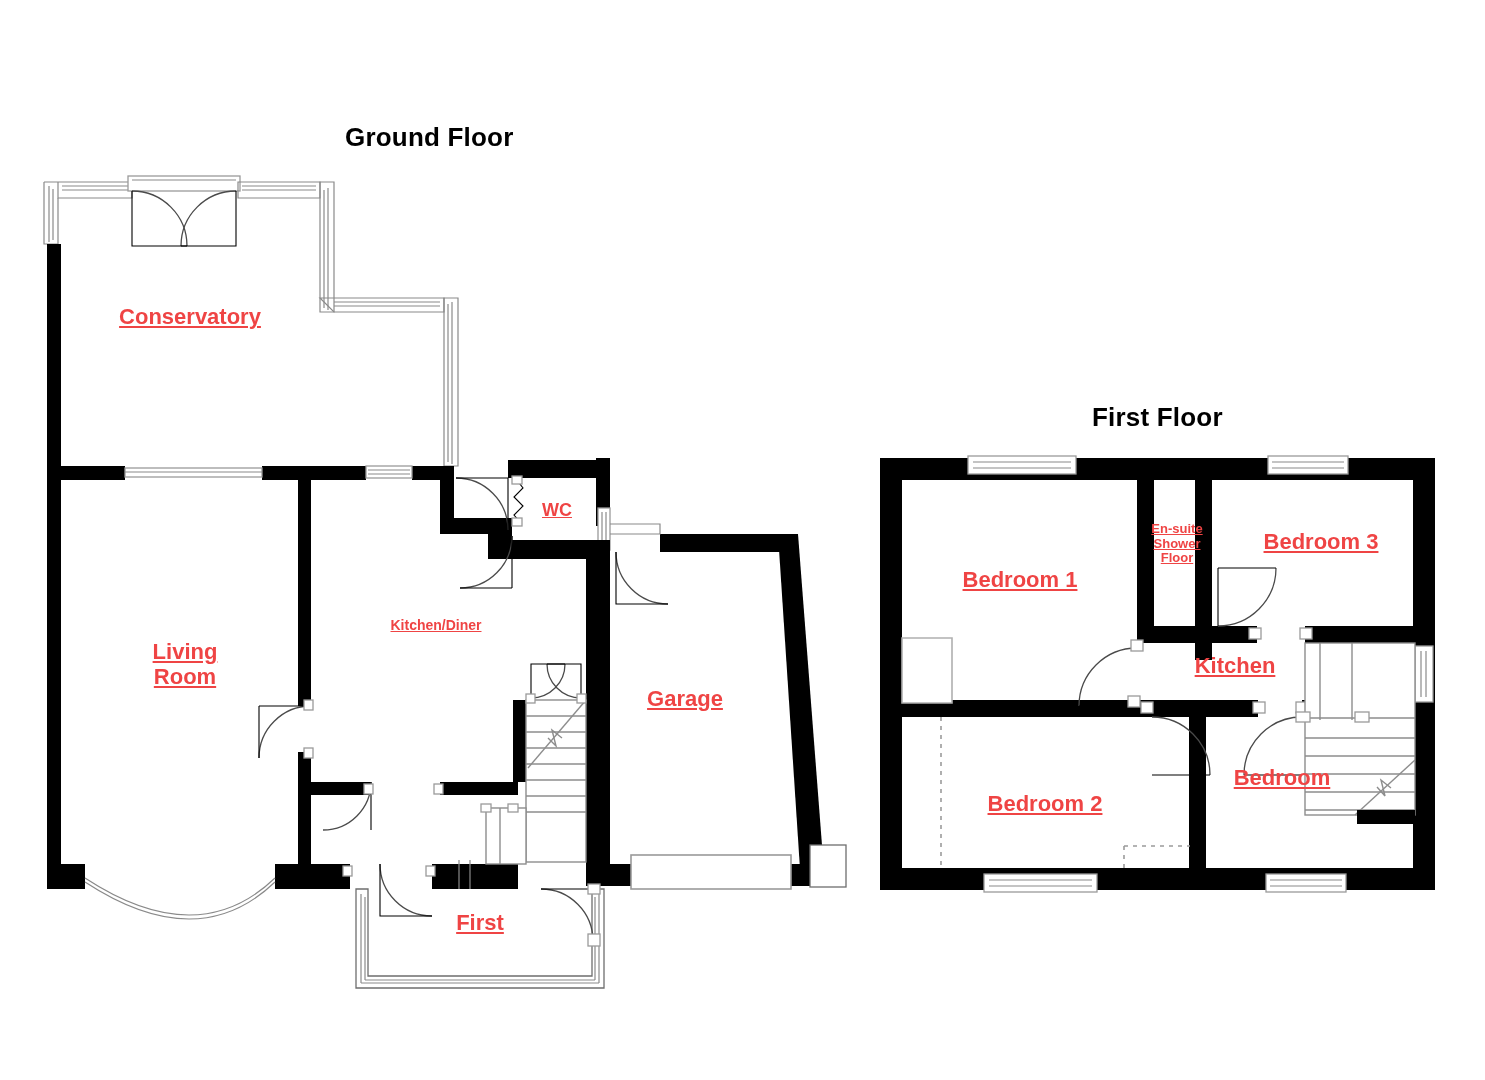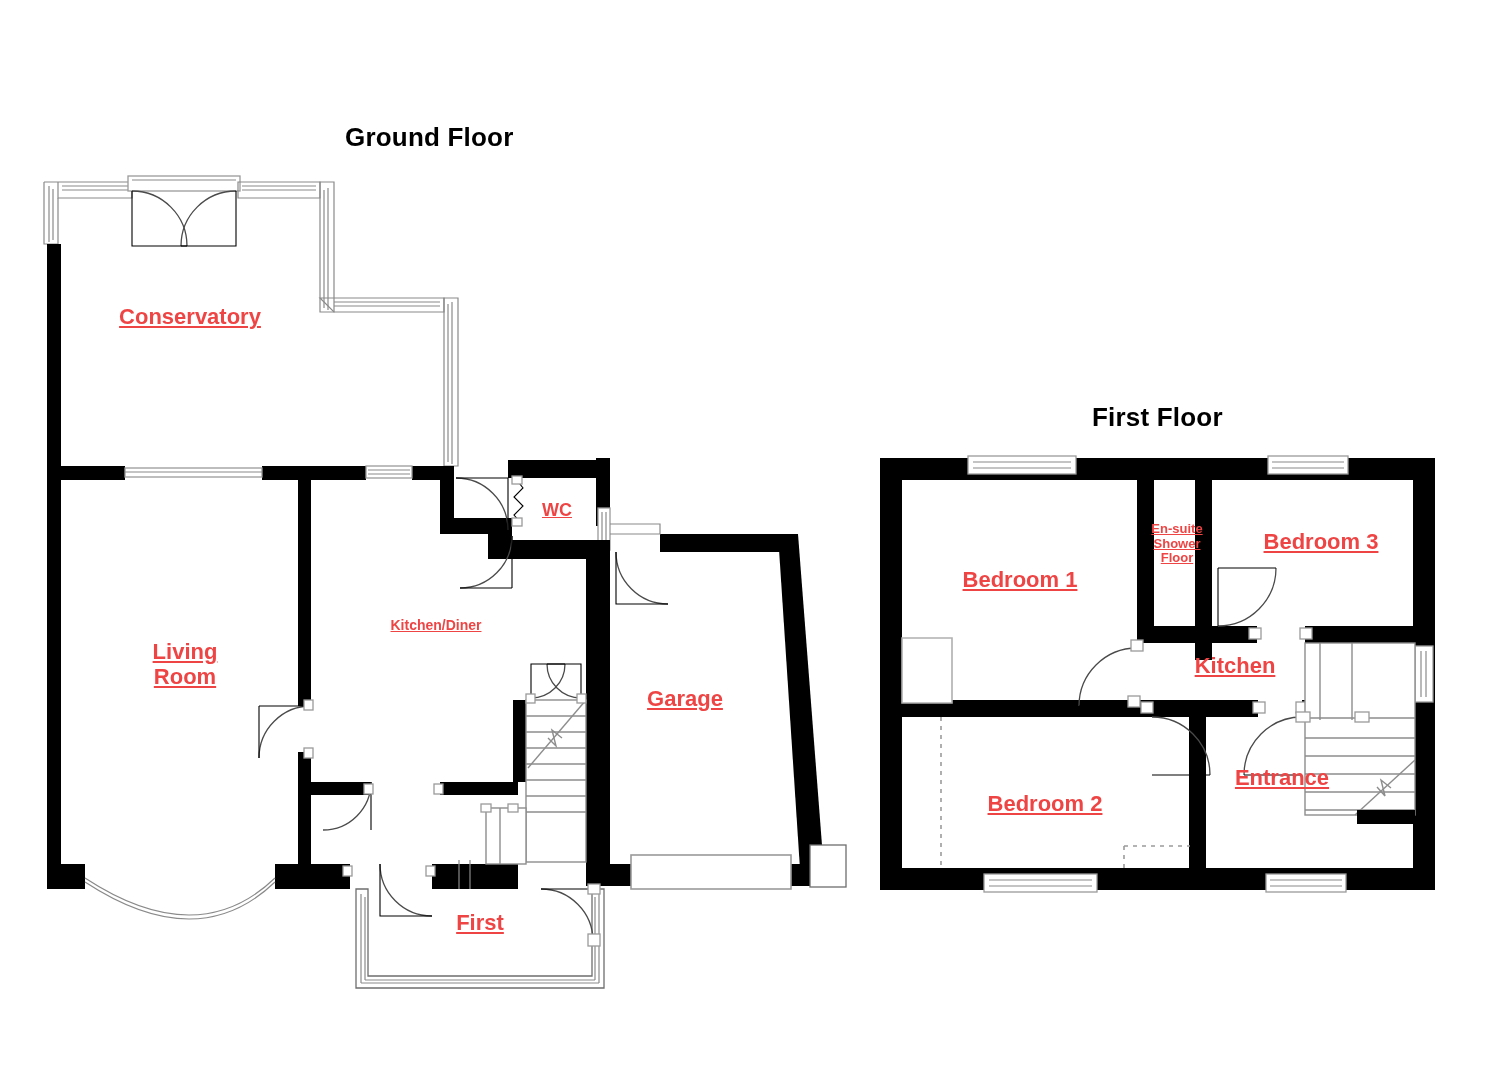--- a/index.html
+++ b/index.html
@@ -344,15 +344,15 @@
   <div class="room-label" style="left:950px; top:770px; width:190px; font-size:22px;margin-top:22px;">Bedroom 2</div>
 
   <div class="room-label" style="left:1226px; top:530px; width:190px; font-size:22px;">Bedroom 3</div>
 
   <div class="room-label" style="left:1141px; top:522px; width:72px; font-size:13px;">En-suite
 Shower
 Floor</div>
 
   <div class="room-label" style="left:1170px; top:654px; width:130px; font-size:22px;">Kitchen</div>
 
-  <div class="room-label" style="left:1212px; top:766px; width:140px; font-size:22px;">Entrance</div>
+  <div class="room-label" style="left:1212px; top:766px; width:140px; font-size:22px;">Bedroom</div>
 
 </div>
 
 </body></html>

